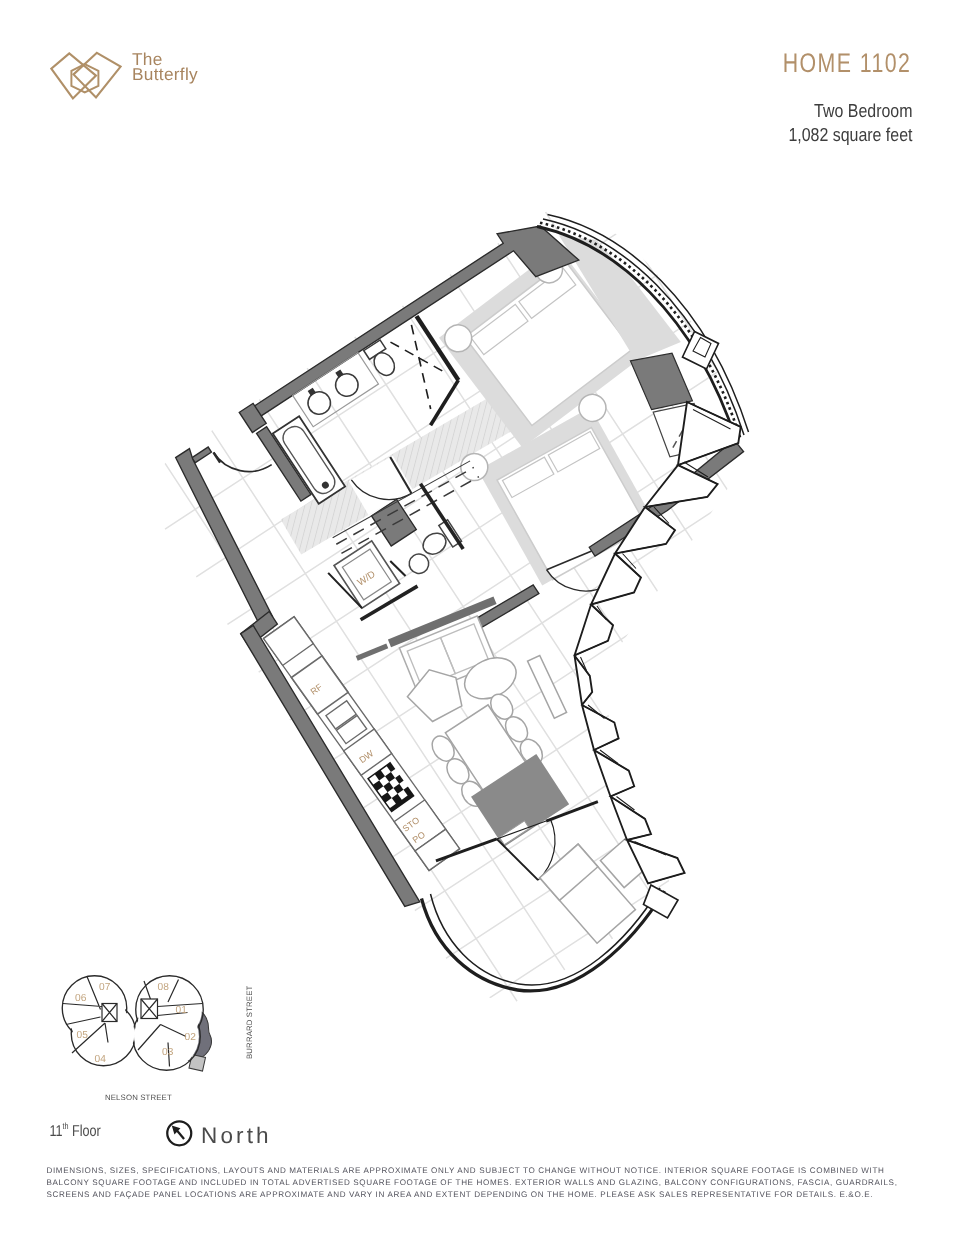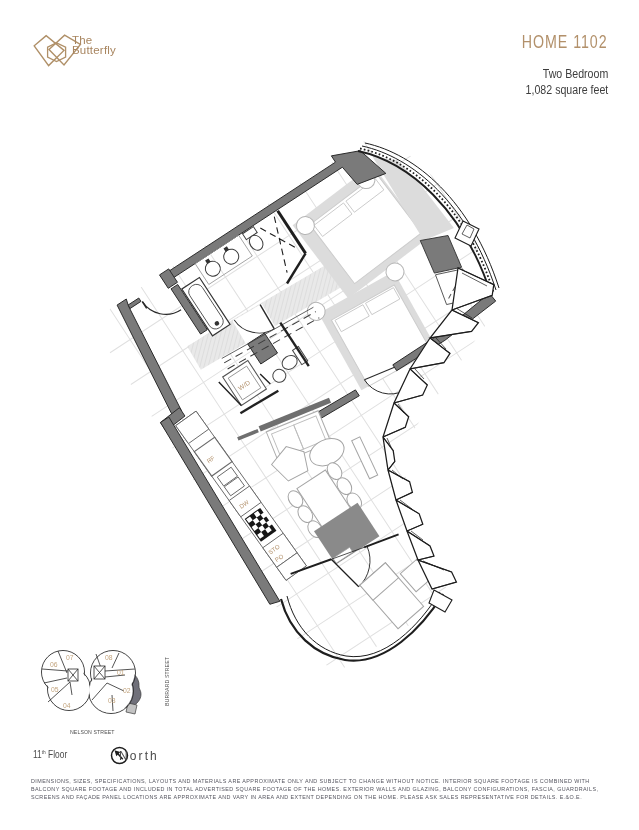--- a/index.html
+++ b/index.html
@@ -1,21 +1,21 @@
 <!DOCTYPE html>
 <html><head><meta charset="utf-8">
 <style>
   html,body{margin:0;padding:0;}
   body{width:639px;height:830px;background:#ffffff;font-family:"Liberation Sans",sans-serif;position:relative;overflow:hidden;}
-  #logotext{position:absolute;left:72px;top:34.5px;color:#a8855f;font-size:11.5px;line-height:10.8px;letter-spacing:.2px;}
+  #logotext{position:absolute;left:88px;top:34.5px;color:#a8855f;font-size:11.5px;line-height:10.8px;letter-spacing:.2px;}
   #home{position:absolute;right:31px;top:32px;color:#b2906a;font-size:18px;letter-spacing:1.2px;transform:scaleX(.79);transform-origin:right top;}
   #sub{position:absolute;right:31px;top:67px;color:#3d3d3d;font-size:12.5px;text-align:right;line-height:15.5px;transform:scaleX(.85);transform-origin:right top;}
   #floor{position:absolute;left:33px;top:748px;color:#4a4a4a;font-size:10.5px;transform:scaleX(.8);transform-origin:left top;}
   #floor sup{font-size:6px;}
-  #northlbl{position:absolute;left:119px;top:748.5px;color:#4a4a4a;font-size:12px;letter-spacing:2.1px;}
+  #northlbl{position:absolute;left:134px;top:748.5px;color:#4a4a4a;font-size:15px;letter-spacing:2.1px;}
   #nelson{position:absolute;left:70px;top:729px;color:#4e4e4e;font-size:5.2px;letter-spacing:.1px;}
   #burrard{position:absolute;left:163.5px;top:706px;color:#4e4e4e;font-size:5.2px;letter-spacing:.1px;transform:rotate(-90deg);transform-origin:left top;white-space:nowrap;}
   #disc{position:absolute;left:31px;top:776.5px;color:#54545e;font-size:5.4px;line-height:8.3px;letter-spacing:.42px;white-space:nowrap;}
   svg.abs{position:absolute;left:0;top:0;}
 </style></head>
 <body>
 <svg class="abs" id="logo" width="639" height="830" viewBox="0 0 639 830">
  <g fill="none" stroke="#b09068" stroke-width="1.4" stroke-linejoin="miter">
     <path d="M46.2 35.6 L34.2 45.8 L48.6 65.6 L64 50.4 Z"></path>
     <path d="M64.6 35.2 L80.4 44.4 L64 65 L49 49.6 Z"></path>

